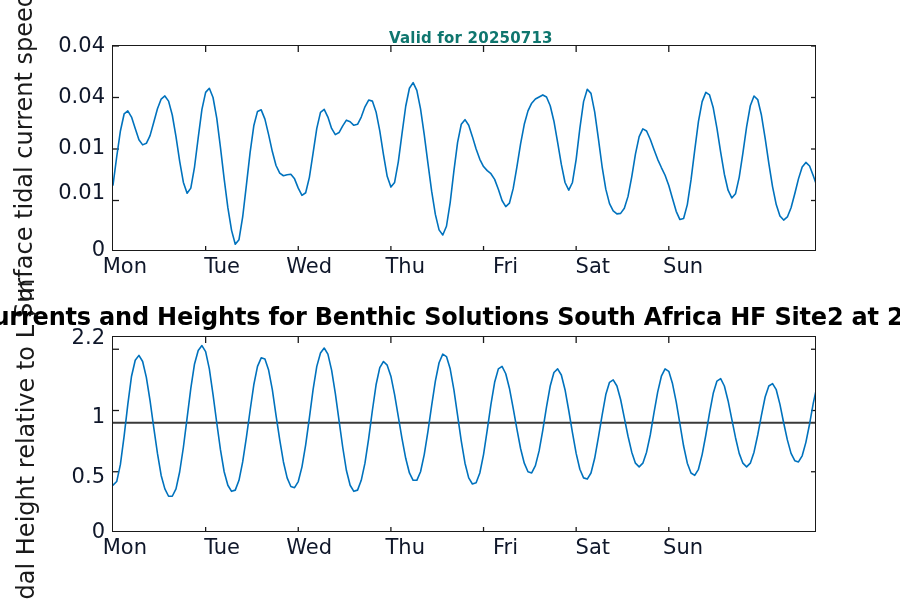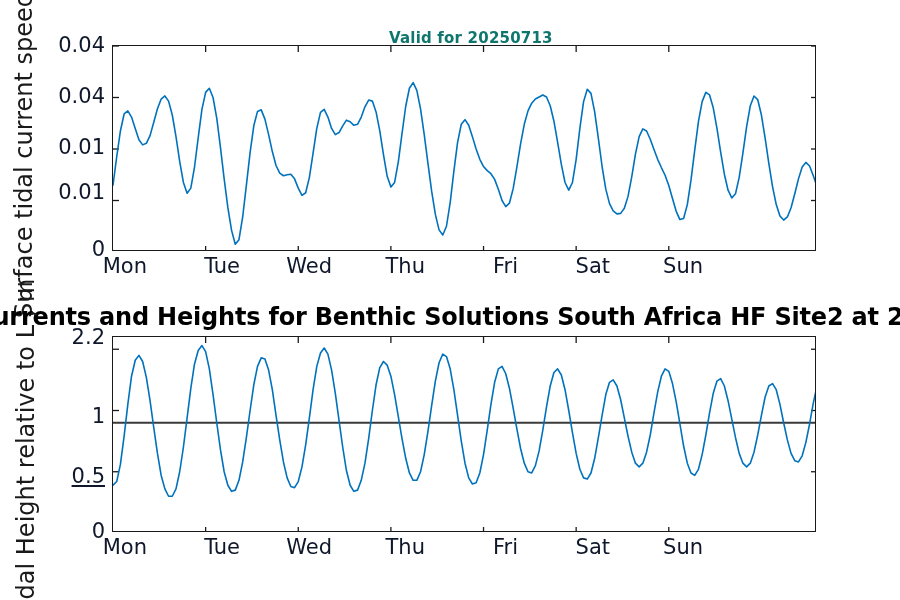--- a/index.html
+++ b/index.html
@@ -118,21 +118,21 @@
   <div class="tick-label xtick" style="left:448px;top:254px;width:70px;">Fri</div>
   <div class="tick-label xtick" style="left:540px;top:254px;width:70px;">Sat</div>
   <div class="tick-label xtick" style="left:633px;top:254px;width:70px;">Sun</div>
 
   <div id="main-title" style="left:-25px;top:303px;">Currents and Heights for Benthic Solutions South Africa HF Site2 at 20</div>
 
   <div class="ylabel" style="left:12px;top:620px;">Tidal Height relative to L      , m</div>
 
   <div class="tick-label ytick" style="left:35px;top:325px;width:70px;">2.2</div>
   <div class="tick-label ytick" style="left:35px;top:404px;width:70px;">1</div>
-  <div class="tick-label ytick" style="left:35px;top:464px;width:70px;text-decoration:underline;">0.5</div>
+  <div class="tick-label ytick" style="left:35px;top:464px;width:70px;">0.5</div>
   <div class="tick-label ytick" style="left:35px;top:519px;width:70px;">0</div>
 
   <div class="axbox" style="left:112px;top:336px;width:704px;height:196px;">
     <svg id="svg-bot" width="704" height="196" viewBox="0 0 704 196" preserveAspectRatio="none">
       <g id="bot-ticks">
           <line x1="92.63157894736841" x2="92.63157894736841" y1="0" y2="6" stroke="#1a1a1a" stroke-width="1.3"></line>
           <line x1="92.63157894736841" x2="92.63157894736841" y1="196" y2="190" stroke="#1a1a1a" stroke-width="1.3"></line>
           <line x1="185.26315789473682" x2="185.26315789473682" y1="0" y2="6" stroke="#1a1a1a" stroke-width="1.3"></line>
           <line x1="185.26315789473682" x2="185.26315789473682" y1="196" y2="190" stroke="#1a1a1a" stroke-width="1.3"></line>
           <line x1="277.89473684210526" x2="277.89473684210526" y1="0" y2="6" stroke="#1a1a1a" stroke-width="1.3"></line>

